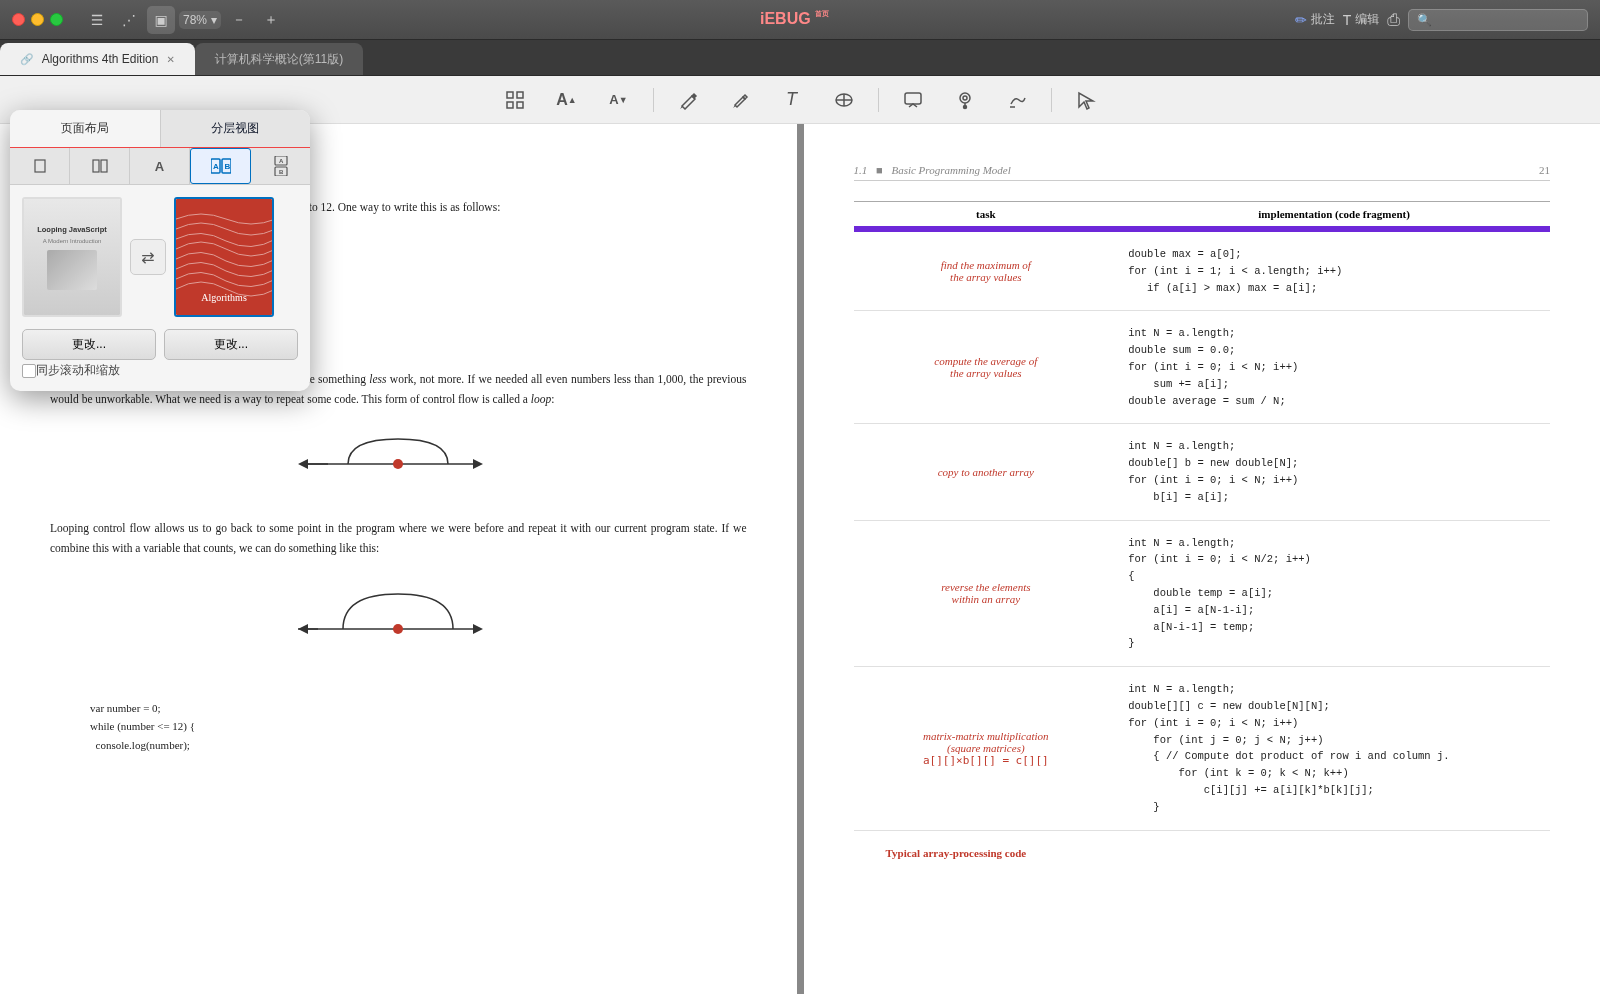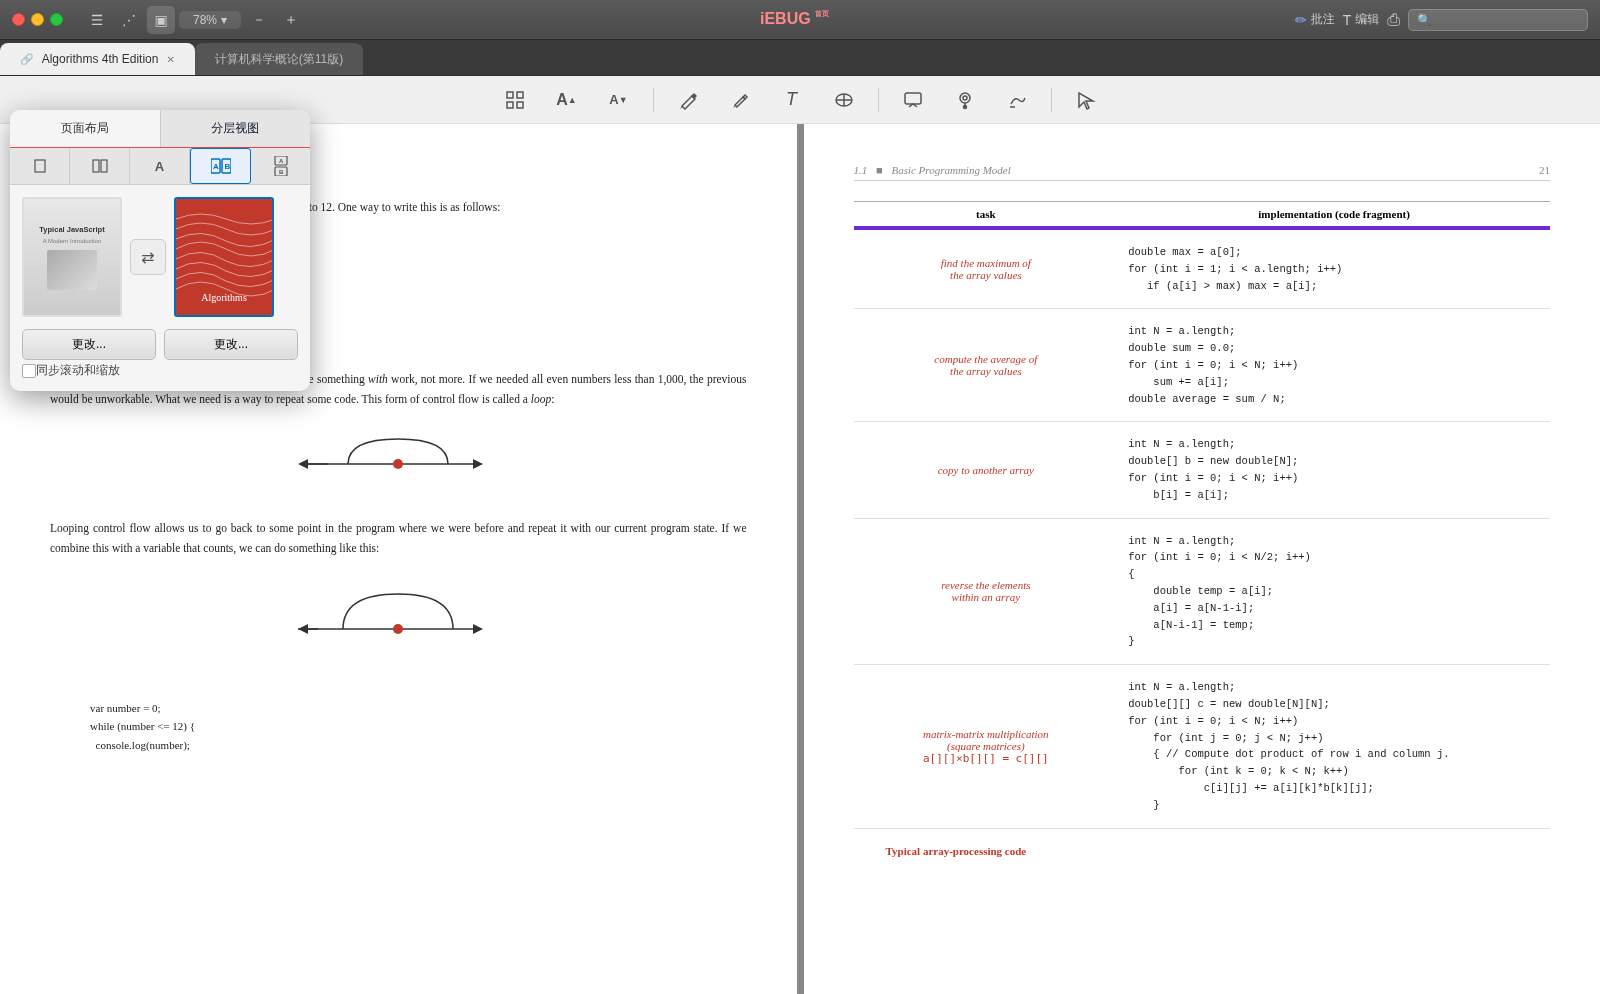--- a/index.html
+++ b/index.html
@@ -45,21 +45,21 @@
       color: #ccc;
       font-size: 14px;
     }
     .tb-icon-btn.active { background: rgba(255,255,255,0.15); }
 
     .zoom-control {
       display: flex;
       align-items: center;
       background: rgba(255,255,255,0.1);
       border-radius: 5px;
-      padding: 2px 14px;
+      padding: 2px 4px;
       color: #ccc;
       font-size: 12px;
       gap: 4px;
     }
 
     .title-center {
       position: absolute;
       left: 50%;
       transform: translateX(-50%);
       display: flex;
@@ -219,21 +219,21 @@
       width: 100%;
       border-collapse: collapse;
       font-size: 11px;
     }
     .right-table th {
       font-weight: bold;
       font-size: 11px;
       padding: 6px 10px;
       text-align: center;
       border-top: 1px solid #aaa;
-      border-bottom: 4px solid #6d28d9;
+      border-bottom: 6px solid #6d28d9;
     }
     .right-table td {
       padding: 14px 10px;
       vertical-align: middle;
     }
     .right-table td.task-col {
       text-align: center;
       font-style: italic;
       color: #c0392b;
       font-size: 11px;
@@ -519,21 +519,21 @@
     <div class="code-block">
       <div>console.log(0);</div>
       <div>console.log(2);</div>
       <div>console.log(4);</div>
       <div>console.log(6);</div>
       <div>console.log(8);</div>
       <div>console.log(10);</div>
       <div>console.log(12);</div>
     </div>
 
-    <p class="page-paragraph">That works, but the idea of writing a program is to make something <em>with</em> work, not more. If we needed all even numbers less than 1,000, the previous would be unworkable. What we need is a way to repeat some code. This form of control flow is called a <em>loop</em>:</p>
+    <p class="page-paragraph">That works, but the idea of writing a program is to make something <em>less</em> work, not more. If we needed all even numbers less than 1,000, the previous would be unworkable. What we need is a way to repeat some code. This form of control flow is called a <em>loop</em>:</p>
 
     <div class="arrow-diagram">
       <svg width="200" height="70" viewBox="0 0 200 70">
 
         <line x1="10" y1="35" x2="175" y2="35" stroke="#333" stroke-width="1.5"></line>
         <polygon points="175,30 185,35 175,40" fill="#333"></polygon>
 
         <path d="M 150,35 Q 150,10 100,10 Q 50,10 50,35" stroke="#333" stroke-width="1.5" fill="none"></path>
 
         <circle cx="100" cy="35" r="5" fill="#c0392b"></circle>
@@ -670,21 +670,21 @@
         <text x="5" y="18" font-size="6" fill="#555" font-weight="bold">B</text>
       </svg>
     </div>
   </div>
 
   <div class="popup-content">
     <div class="book-thumbs">
 
       <div class="book-thumb">
         <div class="book-thumb-img-eloquent">
-          <div style="font-size:7.5px;font-weight:bold;color:#333;text-align:center;">Typical JavaScript</div>
+          <div style="font-size:7.5px;font-weight:bold;color:#333;text-align:center;">Looping JavaScript</div>
           <div style="font-size:6px;color:#777;margin-top:4px;">A Modern Introduction</div>
           <div style="width:60%;height:40px;background:linear-gradient(135deg,#aaa,#ddd);margin-top:6px;border-radius:2px;"></div>
         </div>
       </div>
 
       <div class="swap-icon">
         <span>⇄</span>
       </div>
 
       <div class="book-thumb selected">

